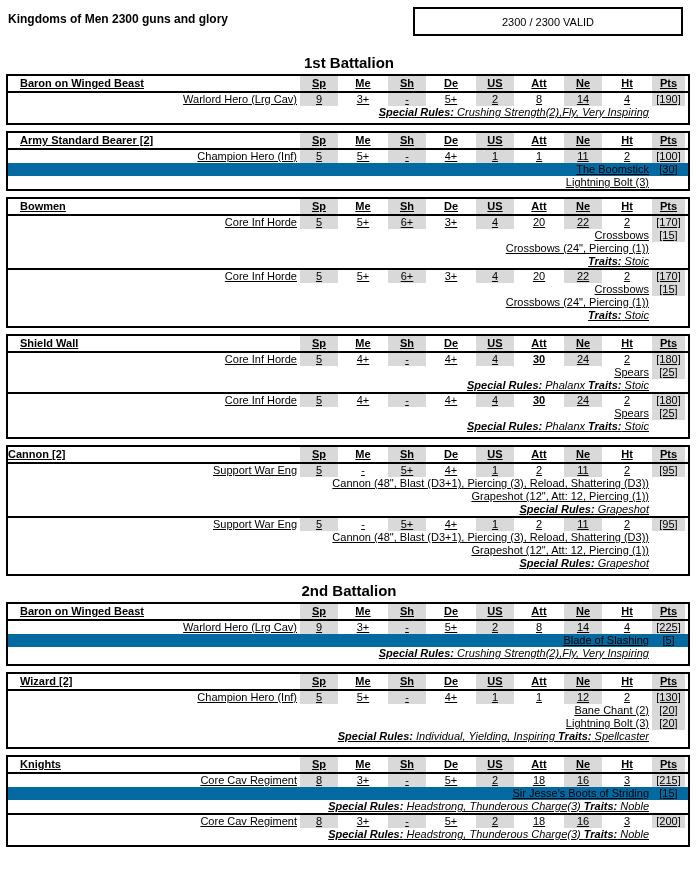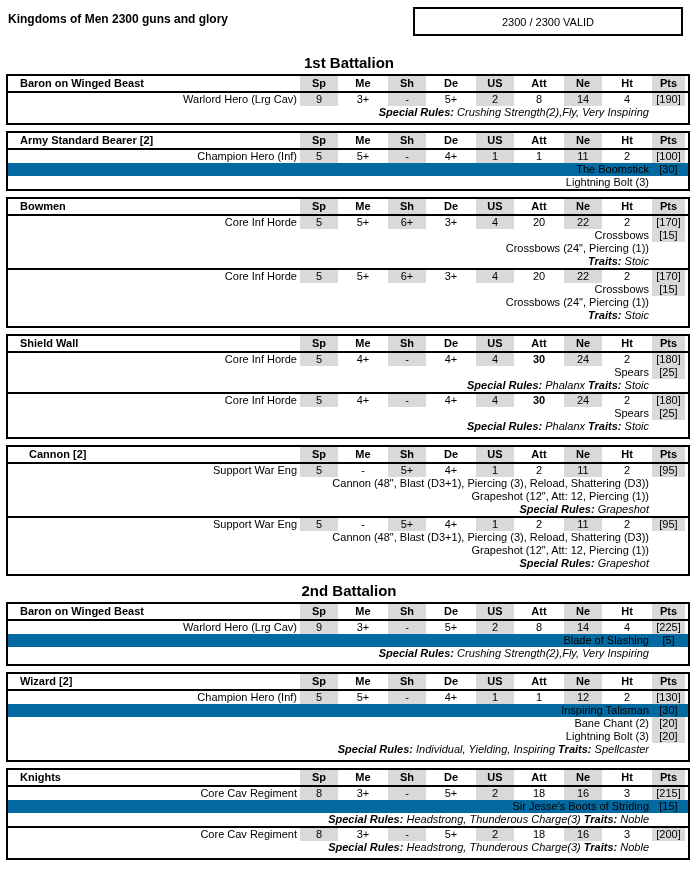--- a/index.html
+++ b/index.html
@@ -50,20 +50,21 @@
   }
   .battalion-heading.second {
     margin-top: 6px;
   }
   table.unit-table {
     border-collapse: collapse;
     table-layout: fixed;
     width: 611px;
     border: 2px solid #000;
     margin: 0 0 6px 0;
+    text-decoration: underline;
   }
   col.c-name { width: 290px; }
   col.c-stat { width: 44px; }
   col.c-pts  { width: 40px; }
   th, td {
     font-size: 11px;
     line-height: 13px;
     height: 13px;
     padding: 0;
     vertical-align: middle;
@@ -78,21 +79,21 @@
   th.unit-name { text-align: left; }
   .col-h { text-align: center; }
   .shade {
     background: #d9d9d9;
     background-clip: content-box;
     padding: 0 3px;
   }
   td.stat { text-align: center; }
   td.rowtext { text-align: right; }
   .ind0 { padding-left: 12px; }
-  .ind1 { padding-left: 21px; }
+  .ind1 { }
   .ind2 { }
   tr.item-row td { background: #0369a1; }
   .rules-label { font-weight: bold; font-style: italic; }
   .rules-text { font-style: italic; }
   tbody.sep tr:first-child td { border-top: 2px solid #000; }
   tbody.last tr.tail td { padding-bottom: 4px; }
 </style>
 </head>
 <body>
 
@@ -515,24 +516,20 @@
             <td class="stat shade">5</td>
             <td class="stat">5+</td>
             <td class="stat shade">-</td>
             <td class="stat">4+</td>
             <td class="stat shade">1</td>
             <td class="stat">1</td>
             <td class="stat shade">12</td>
             <td class="stat">2</td>
             <td class="stat shade">[130]</td>
           </tr>
-          <tr class="item-row">
-            <td class="rowtext ind0" colspan="9">Inspiring Talisman</td>
-            <td class="stat">[30]</td>
-          </tr>
           <tr class="upgrade-row">
             <td class="rowtext ind1" colspan="9">Bane Chant (2)</td>
             <td class="stat shade">[20]</td>
           </tr>
           <tr class="upgrade-row">
             <td class="rowtext ind1" colspan="9">Lightning Bolt (3)</td>
             <td class="stat shade">[20]</td>
           </tr>
           <tr class="tail">
             <td class="rowtext ind2" colspan="9"><span class="rules-label">Special Rules:</span><span class="rules-text"> Individual, Yielding, Inspiring </span><span class="rules-label">Traits:</span><span class="rules-text"> Spellcaster</span></td>

